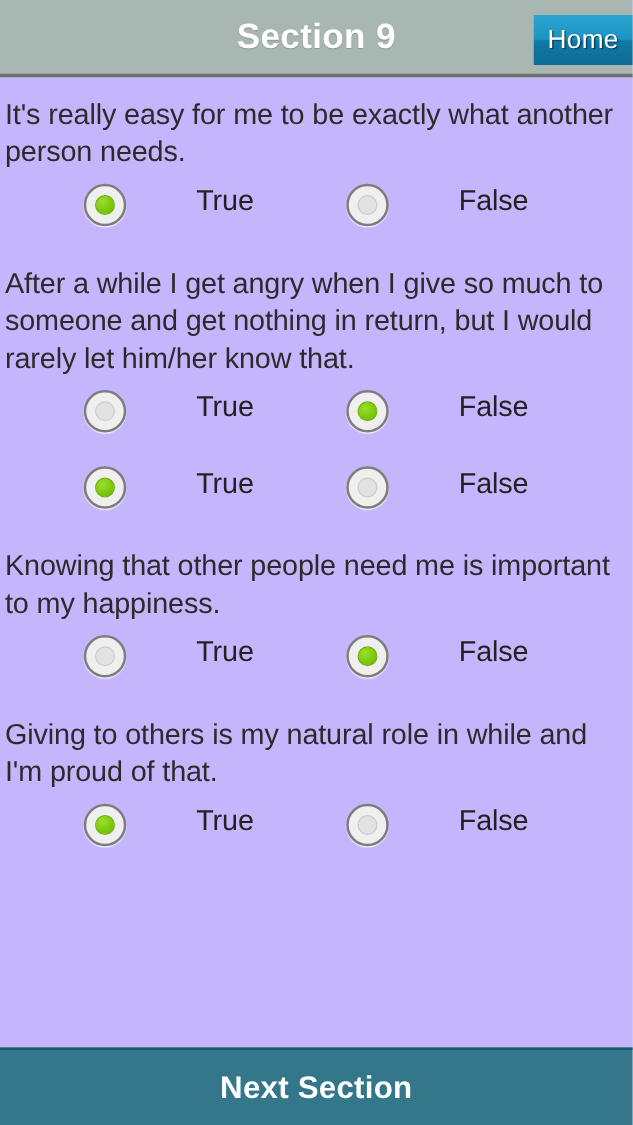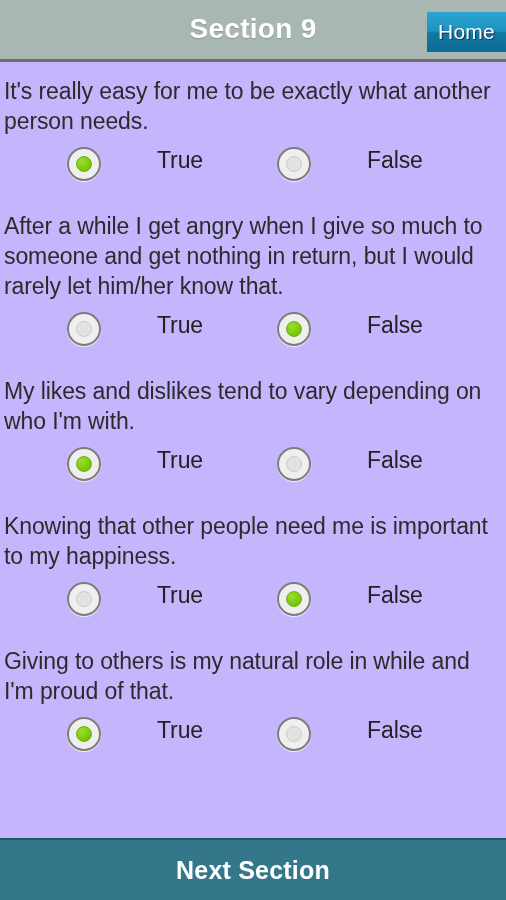--- a/index.html
+++ b/index.html
@@ -204,21 +204,20 @@
       <div class="option opt-false">
         <div class="radio checked">
             <div class="dot"></div>
           </div>
         <div class="opt-label">False</div>
       </div>
     </div>
   </div>
 
   <div class="question-block">
-    <div class="q-text">My likes and dislikes tend to vary depending on who I'm with.</div>
     <div class="options">
       <div class="option opt-true">
         <div class="radio checked">
             <div class="dot"></div>
           </div>
         <div class="opt-label">True</div>
       </div>
       <div class="option opt-false">
         <div class="radio">
             <div class="dot"></div>

